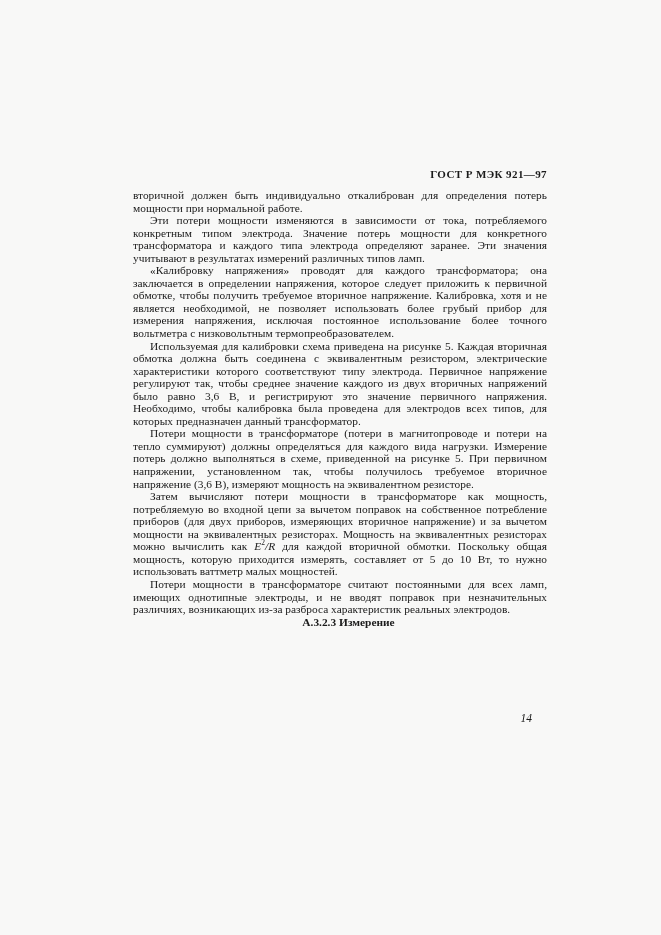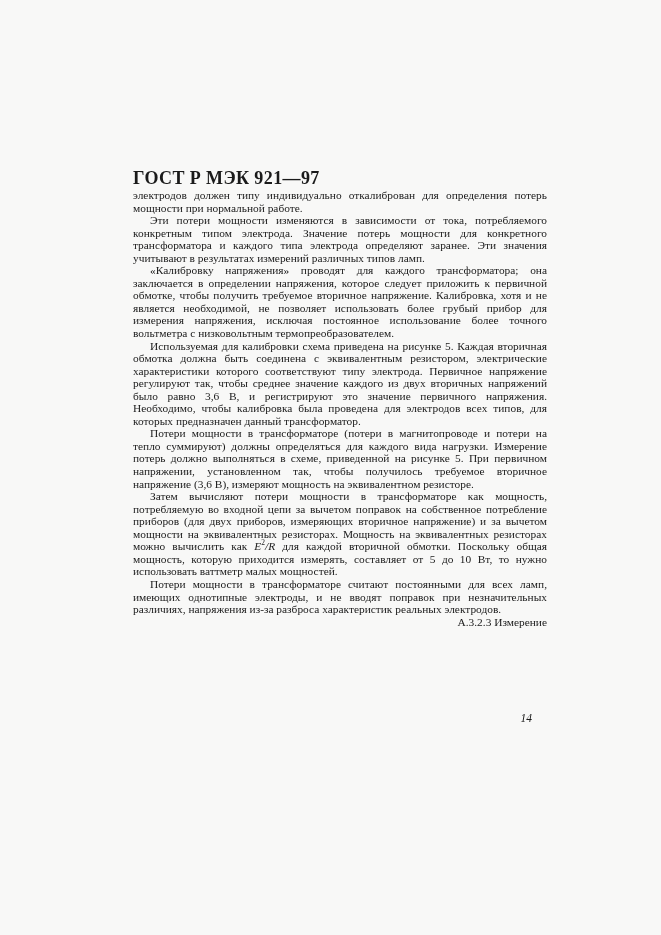--- a/index.html
+++ b/index.html
@@ -18,22 +18,23 @@
     height: 935px;
     background: var(--paper, #f8f8f7);
     color: var(--ink, #1a1a1a);
     font-family: "Liberation Serif", "DejaVu Serif", serif;
   }
   .running-header {
     position: absolute;
     top: 168px;
     left: 133px;
     width: 414px;
+    text-align: right;
     font-weight: bold;
-    font-size: 18px;
+    font-size: 11px;
     letter-spacing: 0.4px;
     white-space: nowrap;
   }
   .body-text {
     position: absolute;
     top: 189px;
     left: 133px;
     width: 414px;
     font-size: 11.4px;
     line-height: 12.55px;
@@ -42,22 +43,22 @@
     -webkit-hyphens: auto;
   }
   .body-text p {
     margin: 0;
     text-indent: 17px;
   }
   .body-text p.noindent {
     text-indent: 0;
   }
   .body-text p.heading {
-    font-weight: normal;
-    text-align: right;
+    font-weight: bold;
+    text-align: center;
   }
   .var {
     font-style: italic;
   }
   sup.formula-sup {
     font-size: 7.5px;
     line-height: 0;
     vertical-align: super;
     font-style: normal;
   }
@@ -73,33 +74,33 @@
 </style>
 </head>
 <body>
 
 <div class="doc-page">
 
   <div class="running-header">ГОСТ Р МЭК 921—97</div>
 
   <div class="body-text">
 
-    <p class="noindent">электродов должен типу индивидуально откалиброван для определения потерь мощности при нормальной работе.</p>
+    <p class="noindent">вторичной должен быть индивидуально откалиброван для определения потерь мощности при нормальной работе.</p>
 
     <p>Эти потери мощности изменяются в зависимости от тока, потребляемого конкретным типом электрода. Значение потерь мощности для конкретного трансформатора и каждого типа электрода определяют заранее. Эти значения учитывают в результатах измерений различных типов ламп.</p>
 
     <p>«Калибровку напряжения» проводят для каждого трансформатора; она заключается в определении напряжения, которое следует приложить к первичной обмотке, чтобы получить требуемое вторичное напряжение. Калибровка, хотя и не является необходимой, не позволяет использовать более грубый прибор для измерения напряжения, исключая постоянное использование более точного вольтметра с низковольтным термопреобразователем.</p>
 
     <p>Используемая для калибровки схема приведена на рисунке 5. Каждая вторичная обмотка должна быть соединена с эквивалентным резистором, электрические характеристики которого соответствуют типу электрода. Первичное напряжение регулируют так, чтобы среднее значение каждого из двух вторичных напряжений было равно 3,6 В, и регистрируют это значение первичного напряжения. Необходимо, чтобы калибровка была проведена для электродов всех типов, для которых предназначен данный трансформатор.</p>
 
     <p>Потери мощности в трансформаторе (потери в магнитопроводе и потери на тепло суммируют) должны определяться для каждого вида нагрузки. Измерение потерь должно выполняться в схеме, приведенной на рисунке 5. При первичном напряжении, установленном так, чтобы получилось требуемое вторичное напряжение (3,6 В), измеряют мощность на эквивалентном резисторе.</p>
 
     <p><span>Затем вычисляют потери мощности в трансформаторе как мощность, потребляемую во входной цепи за вычетом поправок на собственное потребление приборов (для двух приборов, измеряющих вторичное напряжение) и за вычетом мощности на эквивалентных резисторах. Мощность на эквивалентных резисторах можно вычислить как </span><span class="var">E</span><sup class="formula-sup">2</sup><span class="var">/R</span><span> для каждой вторичной обмотки. Поскольку общая мощность, которую приходится измерять, составляет от 5 до 10 Вт, то нужно использовать ваттметр малых мощностей.</span></p>
 
-    <p>Потери мощности в трансформаторе считают постоянными для всех ламп, имеющих однотипные электроды, и не вводят поправок при незначительных различиях, напряжения из-за разброса характеристик реальных электродов.</p>
+    <p>Потери мощности в трансформаторе считают постоянными для всех ламп, имеющих однотипные электроды, и не вводят поправок при незначительных различиях, возникающих из-за разброса характеристик реальных электродов.</p>
 
     <p class="heading">А.3.2.3 Измерение</p>
 
 
 
   </div>
 
   <div class="page-number">14</div>
 
 </div>

